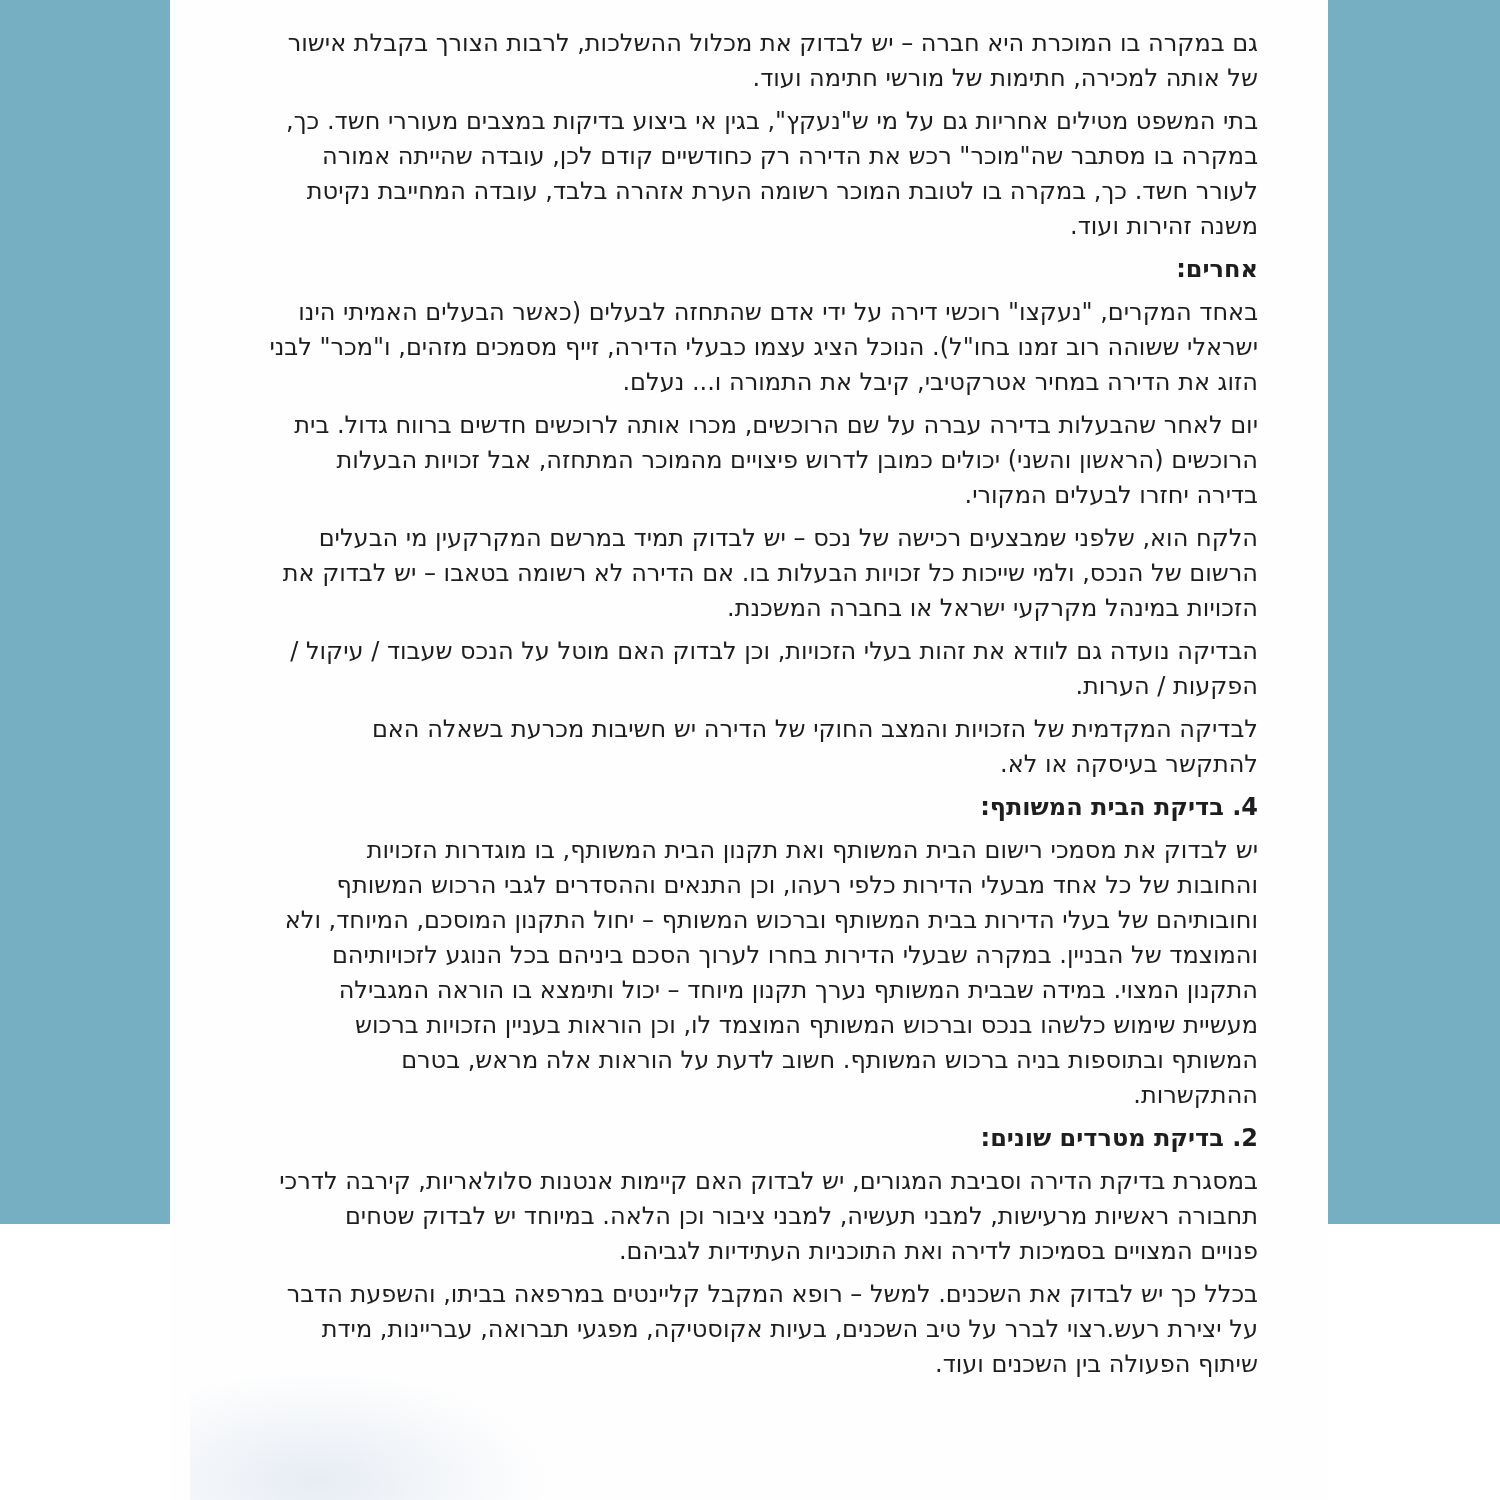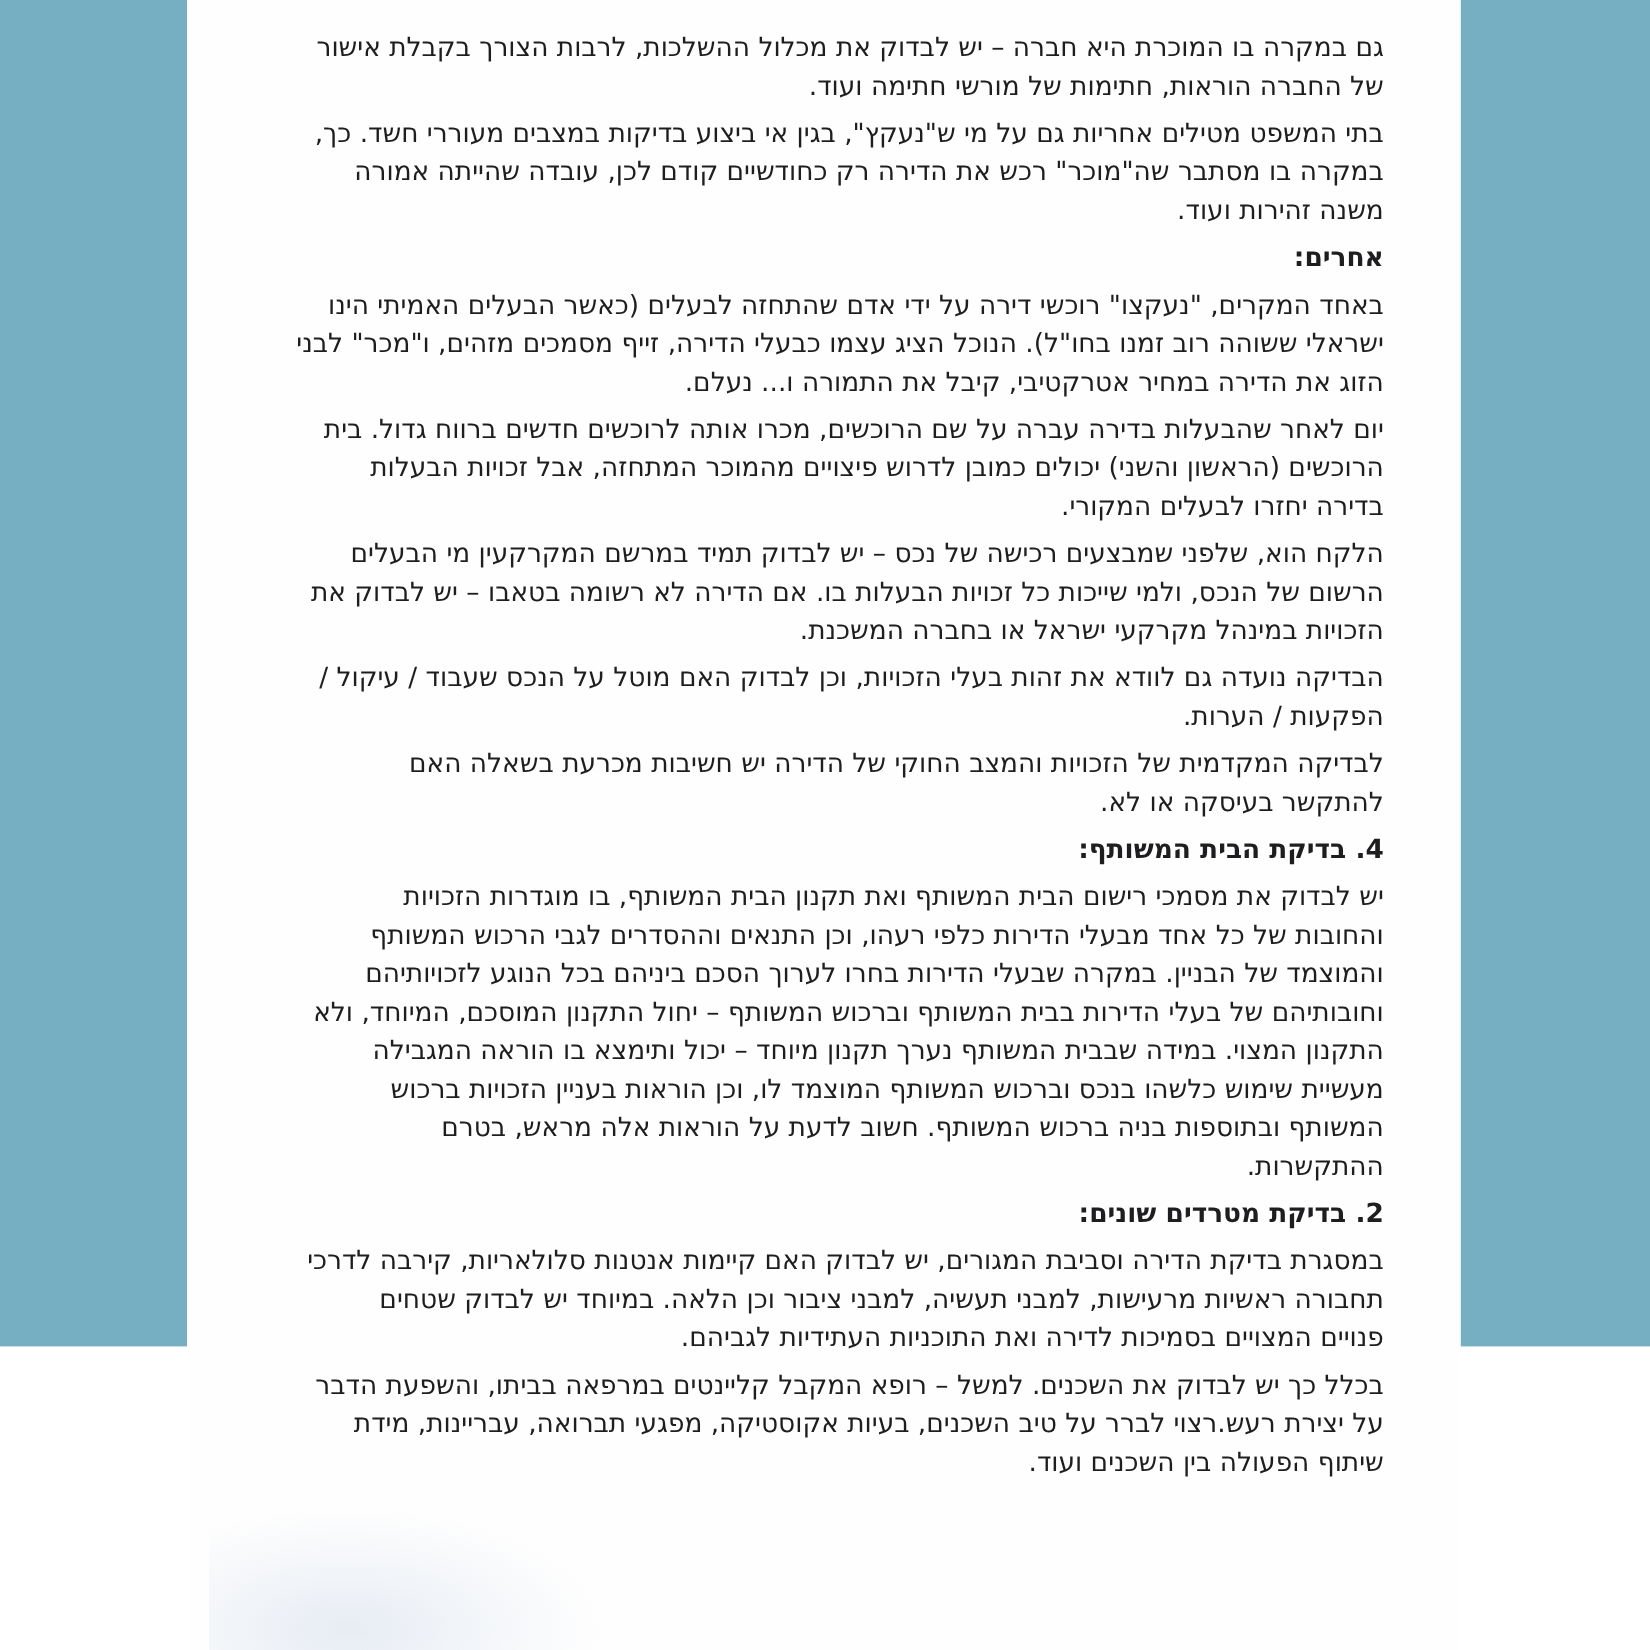--- a/index.html
+++ b/index.html
@@ -58,25 +58,26 @@
   }
 </style>
 </head>
 <body>
 
 <div class="canvas" style="background: rgb(118, 175, 194);">
   <div class="paper" style="background: rgb(254, 254, 254);">
     <div class="content" dir="rtl" style="color: rgb(30, 30, 32);">
         <div class="block p">
           <div class="line">גם במקרה בו המוכרת היא חברה – יש לבדוק את מכלול ההשלכות, לרבות הצורך בקבלת אישור</div>
-          <div class="line">של החברה הוראות, חתימות של מורשי חתימה ועוד.</div>
+          <div class="line">של אותה למכירה, חתימות של מורשי חתימה ועוד.</div>
         </div>
         <div class="block p">
           <div class="line">בתי המשפט מטילים אחריות גם על מי ש"נעקץ", בגין אי ביצוע בדיקות במצבים מעוררי חשד. כך,</div>
           <div class="line">במקרה בו מסתבר שה"מוכר" רכש את הדירה רק כחודשיים קודם לכן, עובדה שהייתה אמורה</div>
+          <div class="line">לעורר חשד. כך, במקרה בו לטובת המוכר רשומה הערת אזהרה בלבד, עובדה המחייבת נקיטת</div>
           <div class="line">משנה זהירות ועוד.</div>
         </div>
         <div class="block h">
           <div class="line">אחרים:</div>
         </div>
         <div class="block p">
           <div class="line">באחד המקרים, "נעקצו" רוכשי דירה על ידי אדם שהתחזה לבעלים (כאשר הבעלים האמיתי הינו</div>
           <div class="line">ישראלי ששוהה רוב זמנו בחו"ל). הנוכל הציג עצמו כבעלי הדירה, זייף מסמכים מזהים, ו"מכר" לבני</div>
           <div class="line">הזוג את הדירה במחיר אטרקטיבי, קיבל את התמורה ו... נעלם.</div>
         </div>
@@ -97,22 +98,22 @@
         <div class="block p">
           <div class="line">לבדיקה המקדמית של הזכויות והמצב החוקי של הדירה יש חשיבות מכרעת בשאלה האם</div>
           <div class="line">להתקשר בעיסקה או לא.</div>
         </div>
         <div class="block h">
           <div class="line">4. בדיקת הבית המשותף:</div>
         </div>
         <div class="block p">
           <div class="line">יש לבדוק את מסמכי רישום הבית המשותף ואת תקנון הבית המשותף, בו מוגדרות הזכויות</div>
           <div class="line">והחובות של כל אחד מבעלי הדירות כלפי רעהו, וכן התנאים וההסדרים לגבי הרכוש המשותף</div>
+          <div class="line">וחובותיהם של בעלי הדירות בבית המשותף וברכוש המשותף – יחול התקנון המוסכם, המיוחד, ולא</div>
           <div class="line">והמוצמד של הבניין. במקרה שבעלי הדירות בחרו לערוך הסכם ביניהם בכל הנוגע לזכויותיהם</div>
-          <div class="line">וחובותיהם של בעלי הדירות בבית המשותף וברכוש המשותף – יחול התקנון המוסכם, המיוחד, ולא</div>
           <div class="line">התקנון המצוי. במידה שבבית המשותף נערך תקנון מיוחד – יכול ותימצא בו הוראה המגבילה</div>
           <div class="line">מעשיית שימוש כלשהו בנכס וברכוש המשותף המוצמד לו, וכן הוראות בעניין הזכויות ברכוש</div>
           <div class="line">המשותף ובתוספות בניה ברכוש המשותף. חשוב לדעת על הוראות אלה מראש, בטרם</div>
           <div class="line">ההתקשרות.</div>
         </div>
         <div class="block h">
           <div class="line">2. בדיקת מטרדים שונים:</div>
         </div>
         <div class="block p">
           <div class="line">במסגרת בדיקת הדירה וסביבת המגורים, יש לבדוק האם קיימות אנטנות סלולאריות, קירבה לדרכי</div>

